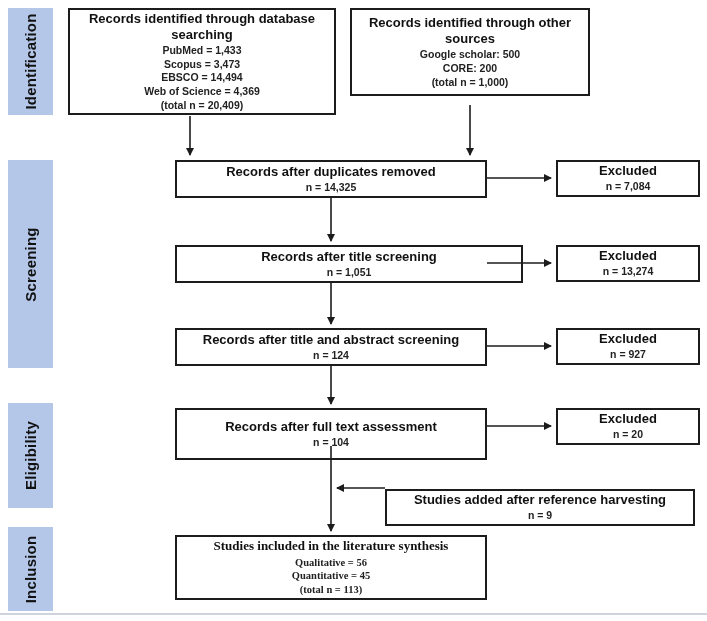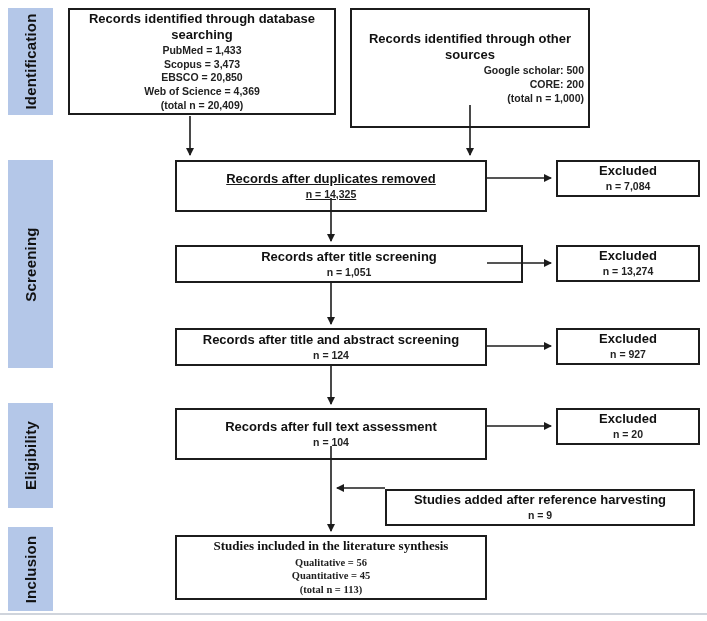--- a/index.html
+++ b/index.html
@@ -81,33 +81,33 @@
     <span>Eligibility</span>
   </div>
   <div class="stage" style="top:527px; height:84px;">
     <span>Inclusion</span>
   </div>
 
   <div class="box" style="left:68px; top:8px; width:268px; height:107px;">
     <div class="title">Records identified through database searching</div>
     <div class="line">PubMed = 1,433</div>
     <div class="line">Scopus = 3,473</div>
-    <div class="line">EBSCO = 20,850</div>
+    <div class="line">EBSCO = 14,494</div>
     <div class="line">Web of Science = 4,369</div>
     <div class="line">(total n = 20,409)</div>
   </div>
 
-  <div class="box" style="left:350px; top:8px; width:240px; height:120px;align-items:flex-end;">
+  <div class="box" style="left:350px; top:8px; width:240px; height:88px;">
     <div class="title">Records identified through other sources</div>
     <div class="line">Google scholar: 500</div>
     <div class="line">CORE: 200</div>
     <div class="line">(total n = 1,000)</div>
   </div>
 
-  <div class="box" style="left:175px; top:160px; width:312px; height:52px;text-decoration:underline;">
+  <div class="box" style="left:175px; top:160px; width:312px; height:38px;">
     <div class="title">Records after duplicates removed</div>
     <div class="line">n = 14,325</div>
   </div>
 
   <div class="box" style="left:175px; top:245px; width:348px; height:38px;">
     <div class="title">Records after title screening</div>
     <div class="line">n = 1,051</div>
   </div>
 
   <div class="box" style="left:175px; top:328px; width:312px; height:38px;">

